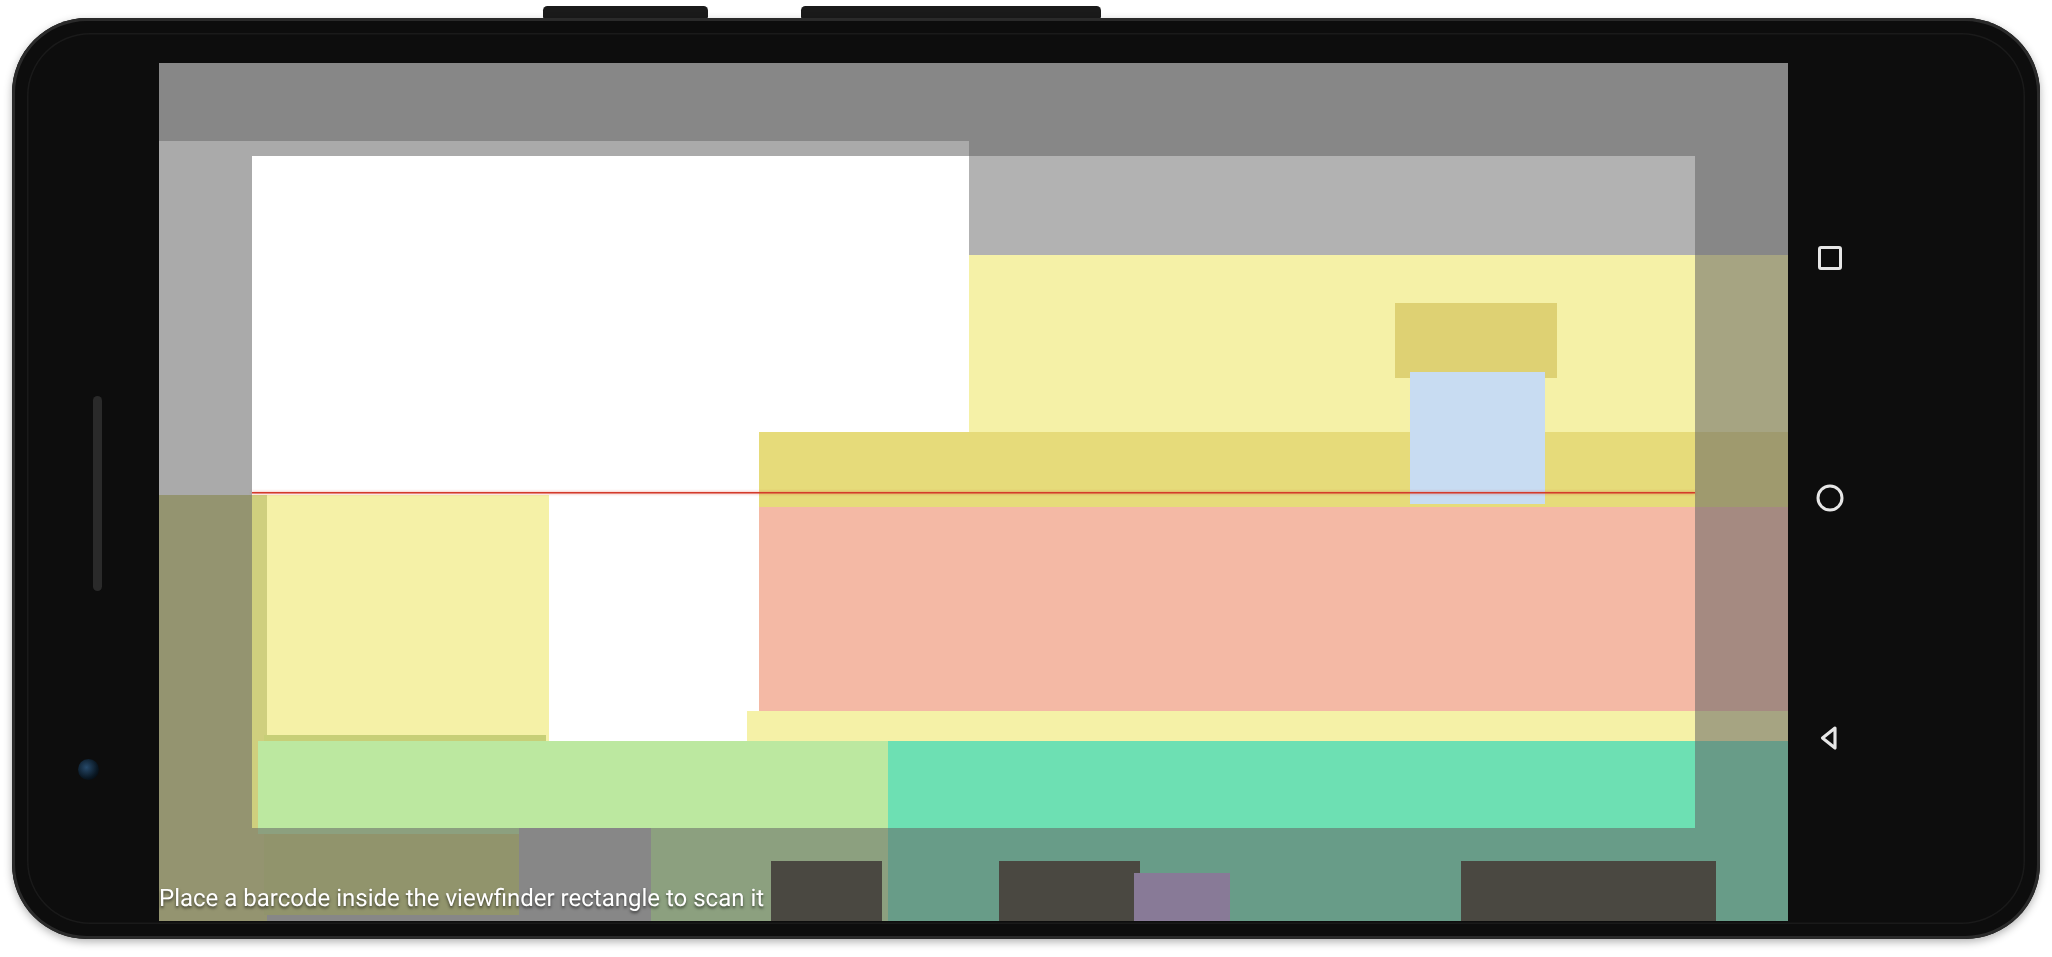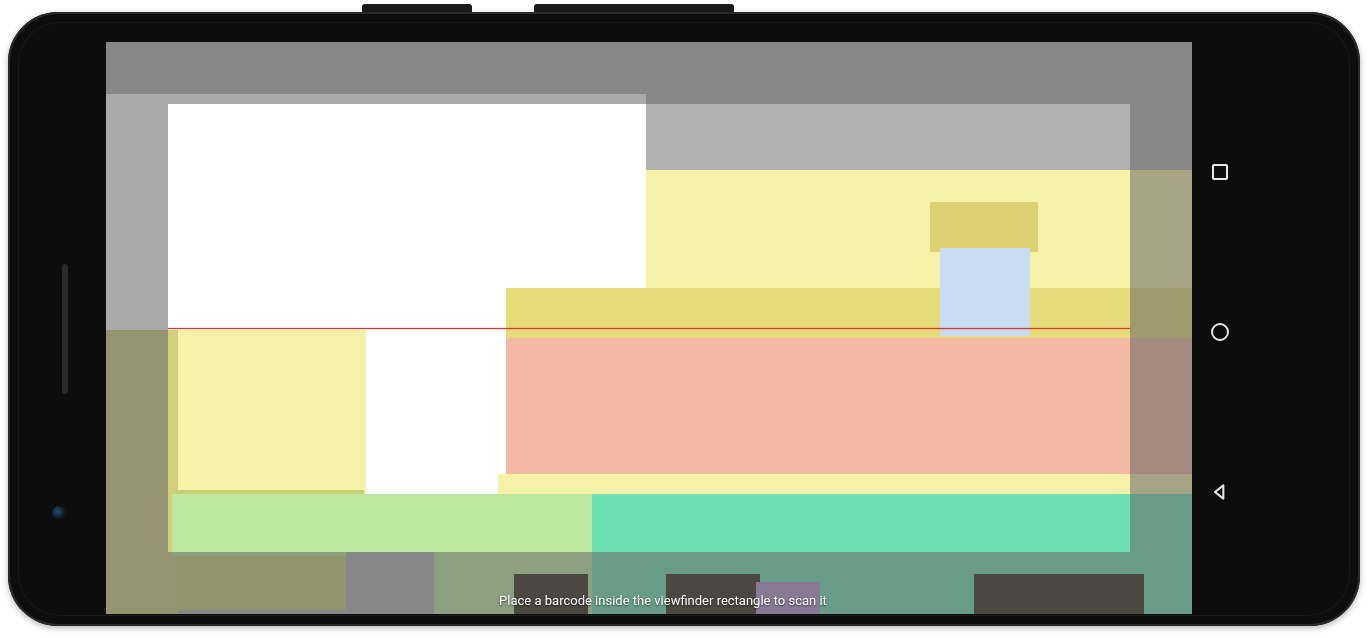--- a/index.html
+++ b/index.html
@@ -133,25 +133,23 @@
       background: #d43a2a;
       box-shadow: 0 0 2px rgba(212,58,42,0.6);
     }
 
     
     .hint {
       position: absolute;
       left: 0;
       right: 0;
       bottom: 6px;
-      text-align: center;
       color: #ffffff;
-      font-size: 13px;
+      font-size: 16px;
       text-shadow: 0 1px 2px rgba(0,0,0,0.6);
-      margin-left: 28px;
     }
   </style>
 </head>
 <body>
 
 <div class="phys-btn a"></div>
 <div class="phys-btn b"></div>
 
 <div class="phone-frame">
   <div class="phone-frame-inner"></div>

